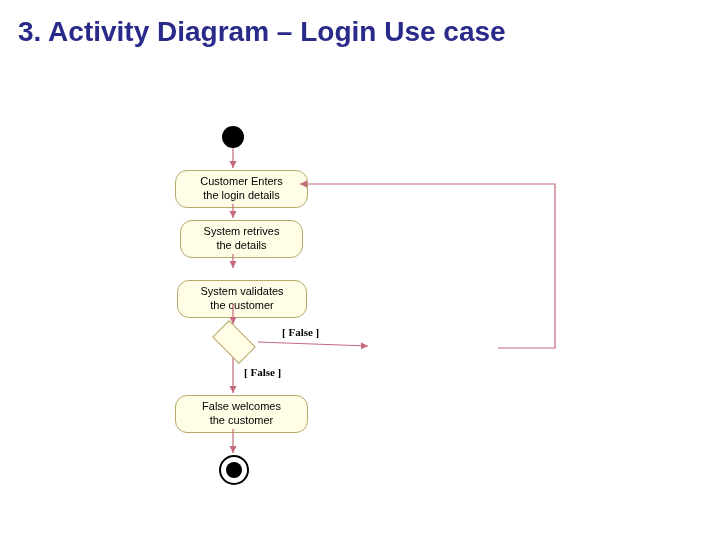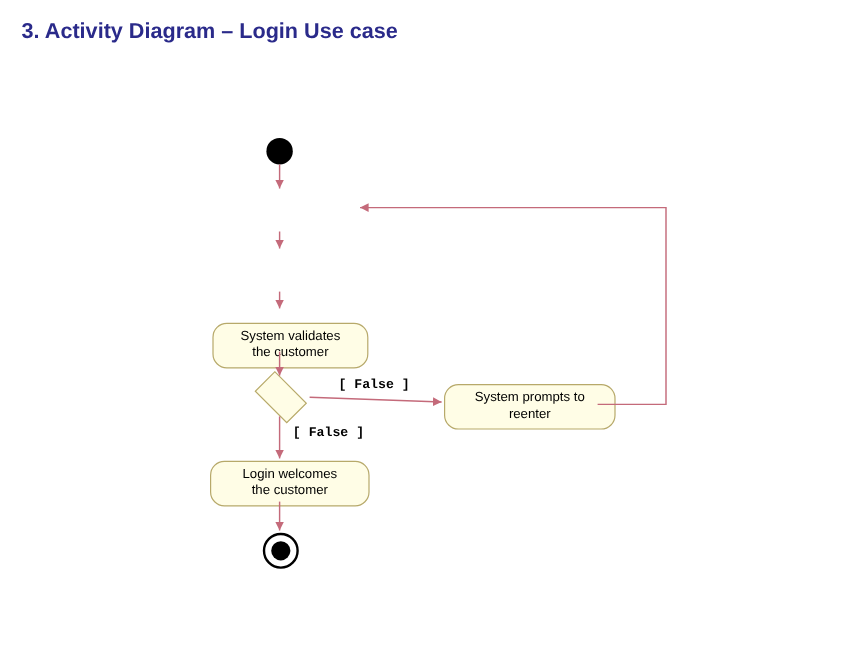--- a/index.html
+++ b/index.html
@@ -1,40 +1,42 @@
 <!DOCTYPE html>
 <html><head>
 <meta charset="utf-8">
 <style>
   html,body{margin:0;padding:0;width:720px;height:540px;background:#fff;font-family:Verdana,Arial,sans-serif}
-  .title{font-weight:bold;color:#2a2a8a;font-size:18px;padding:16px 0 0 18px}
+  .title{font-weight:bold;color:#2a2a8a;font-size:28px;padding:16px 0 0 18px}
   .canvas{position:relative;width:720px;height:480px}
   .start{position:absolute;width:22px;height:22px;border-radius:50%;background:#000}
   .final{position:absolute;width:26px;height:26px;border:2px solid #000;border-radius:50%;display:flex;align-items:center;justify-content:center}
   .final .dot{width:16px;height:16px;background:#000;border-radius:50%}
   .act{position:absolute;background:#fffde6;border:1px solid #b7a96a;border-radius:12px;font-size:11px;text-align:center;line-height:1.25;padding:4px 8px;font-family:Arial,sans-serif;white-space:pre-line;display:flex;align-items:center;justify-content:center}
   .decision{position:absolute;width:36px;height:22px;background:#fffde6;border:1px solid #b7a96a;transform:rotate(45deg)}
-  .guard{position:absolute;font-size:11px;font-weight:bold;font-family:Liberation Mono, monospace}
+  .guard{position:absolute;font-size:11px;font-weight:bold;font-family:Liberation Serif, serif}
   svg{position:absolute;left:0;top:0;pointer-events:none}
 </style>
 </head>
 <body>
 
 <div class="title">3. Activity Diagram – Login Use case</div>
 
 <div class="canvas">
 
   <div class="start" style="left:222px;top:78px"></div>
 
+  <div class="act" style="left:175px;top:122px;width:115px">Customer Enters
+the login details</div>
+  <div class="act" style="left:180px;top:172px;width:105px">System retrives
+the details</div>
   <div class="act" style="left:177px;top:232px;width:112px">System validates
 the customer</div>
-  <div class="act" style="left:175px;top:347px;width:115px">Login welcomes
+  <div class="act" style="left:175px;top:347px;width:115px">False welcomes
 the customer</div>
-  <div class="act" style="left:370px;top:283px;width:125px">System prompts to
-reenter</div>
 
   <div class="decision" style="left:215px;top:282px"></div>
 
   <div class="guard" style="left:282px;top:278px">[ False ]</div>
   <div class="guard" style="left:244px;top:318px">[ False ]</div>
 
   <div class="final" style="left:219px;top:407px">
       <div class="dot"></div>
     </div>
 

